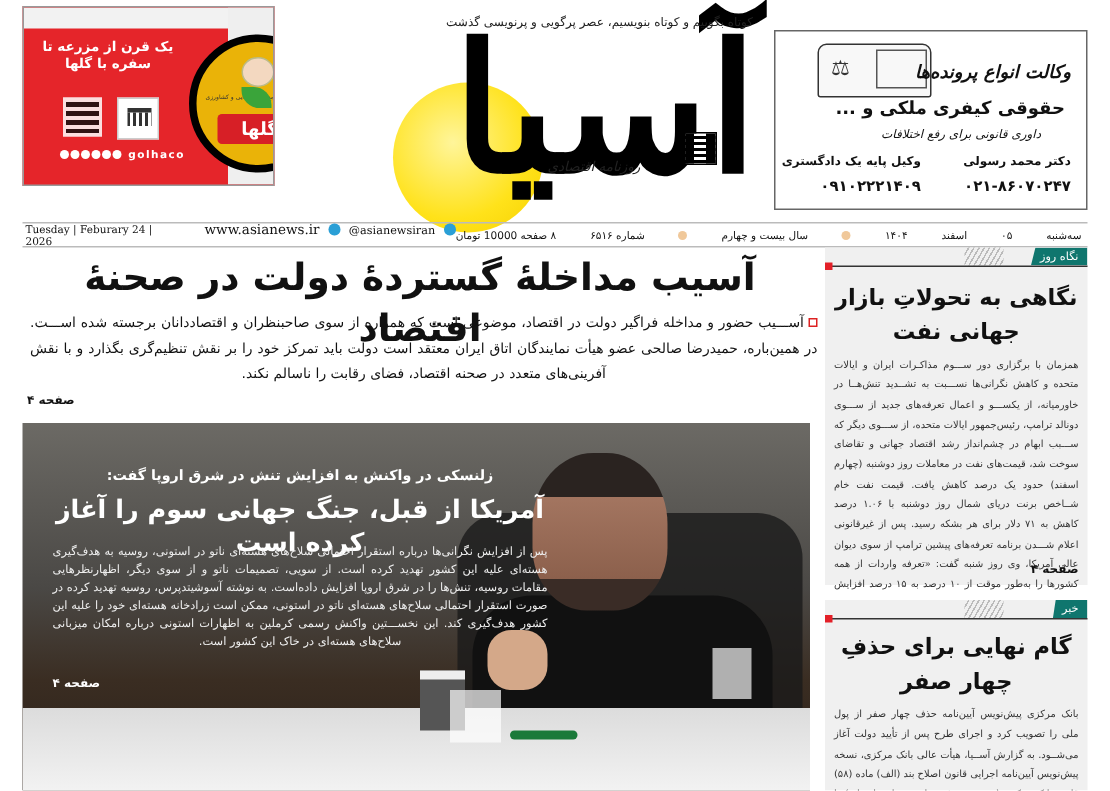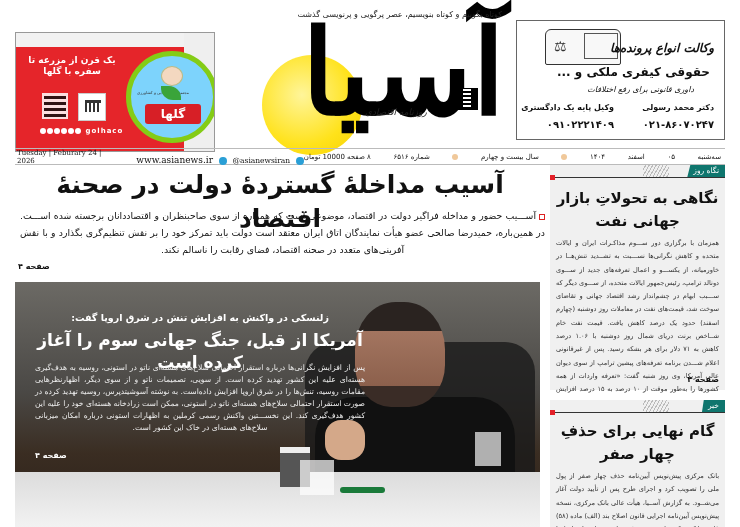--- a/index.html
+++ b/index.html
@@ -1,25 +1,25 @@
 <!DOCTYPE html>
 <html><head>
 <meta charset="utf-8">
 <style>
 *{box-sizing:border-box;margin:0;padding:0}
 html,body{width:740px;height:527px;overflow:hidden;background:#fff}
 body{font-family:"DejaVu Sans",sans-serif;color:#111;position:relative}
 .abs{position:absolute}
 
 
-#ad-left{left:15px;top:32px;width:200px;height:120px;border:1px solid #999;background:#e5252a;overflow:hidden}
+#ad-left{left:15px;top:4px;width:168px;height:120px;border:1px solid #999;background:#e5252a;overflow:hidden}
 #ad-left .herbs{position:absolute;left:0;top:0;width:100%;height:14px;background:#f2f2f2}
 #ad-left .herbs-r{position:absolute;right:0;top:0;width:30px;height:100%;background:#efefef}
 #ad-left .slogan{position:absolute;left:6px;top:22px;width:100px;color:#fff;font-size:9px;font-weight:bold;text-align:center;direction:rtl;line-height:11px}
-#ad-left .circle{position:absolute;left:110px;top:18px;width:92px;height:92px;border-radius:50%;background:#7dd3fc;border:5px solid #84cc16}
+#ad-left .circle{position:absolute;left:110px;top:18px;width:92px;height:92px;border-radius:50%;background:#eab308;border:5px solid #000000}
 #ad-left .brand{position:absolute;left:14px;top:48px;width:56px;height:20px;background:#d71f26;color:#fff;font-size:12px;font-weight:bold;text-align:center;line-height:20px;border-radius:3px;direction:rtl}
 #ad-left .leaf{position:absolute;left:30px;top:30px;width:20px;height:14px;background:#3aa43a;border-radius:0 12px 0 12px}
 #ad-left .chef{position:absolute;left:30px;top:10px;width:22px;height:20px;background:#f3d8c0;border-radius:50%;border:1px solid #bb8}
 #ad-left .tagline{position:absolute;left:6px;top:34px;font-size:4px;direction:rtl;color:#333}
 #ad-left .qr{position:absolute;left:26px;top:60px;width:26px;height:26px;background:
  repeating-linear-gradient(0deg,#111 0 3px,#fff 3px 6px),#fff;border:2px solid #fff;opacity:.85}
 #ad-left .unesco{position:absolute;left:62px;top:60px;width:28px;height:28px;background:#fff;border:1px solid #ccc}
 #ad-left .unesco i{position:absolute;left:6px;top:6px;width:16px;height:12px;border-top:3px solid #333;background:repeating-linear-gradient(90deg,#333 0 2px,#fff 2px 4px)}
 #ad-left .social{position:absolute;left:24px;top:94px;color:#fff;font-size:7px;font-weight:bold;letter-spacing:1px}
 #ad-left .dots{display:inline-block;width:6px;height:6px;border-radius:50%;background:#fff;margin-right:1px;vertical-align:middle}
@@ -40,21 +40,21 @@
 #ad-right .l1{position:absolute;right:10px;top:20px;font-size:12px;font-weight:bold;font-style:italic;font-family:"DejaVu Serif",serif}
 #ad-right .l2{position:absolute;right:14px;top:44px;font-size:12px;font-weight:bold}
 #ad-right .l3{position:absolute;right:30px;top:64px;font-size:8px;font-style:italic;font-family:"DejaVu Serif",serif}
 #ad-right .l4a{position:absolute;right:10px;top:82px;font-size:8px;font-weight:bold}
 #ad-right .l4b{position:absolute;right:110px;top:82px;font-size:8px;font-weight:bold}
 #ad-right .l5a{position:absolute;right:10px;top:98px;font-size:10px;font-weight:bold}
 #ad-right .l5b{position:absolute;right:110px;top:98px;font-size:10px;font-weight:bold}
 
 
 #infobar{left:15px;top:148px;width:710px;height:17px;border-top:1px solid #bbb;border-bottom:1px solid #bbb;font-size:7.5px;display:flex;align-items:center}
-#infobar .en{display:flex;align-items:flex-end;gap:6px;padding-left:2px;font-family:"DejaVu Serif",serif}
+#infobar .en{display:flex;align-items:flex-start;gap:6px;padding-left:2px;font-family:"DejaVu Serif",serif}
 #infobar .en .date{font-size:7px}
 #infobar .en .site{font-size:9px;margin-left:14px}
 #infobar .tg{display:inline-block;width:8px;height:8px;border-radius:50%;background:#2a9fd6}
 #infobar .fa{margin-left:auto;display:flex;direction:rtl;align-items:center;gap:0;width:430px;justify-content:space-between;padding-right:4px}
 #infobar .fa span{font-size:7px}
 #infobar .dot{display:inline-block;width:6px;height:6px;border-radius:50%;background:#f0c89a}
 
 
 #headline{left:20px;top:168px;width:520px;font-size:25px;font-weight:bold;direction:rtl;text-align:center;line-height:34px;letter-spacing:-0.5px}
 #lead{left:20px;top:207px;width:525px;font-size:9.3px;direction:rtl;text-align:justify;line-height:17px;text-align-last:center}

